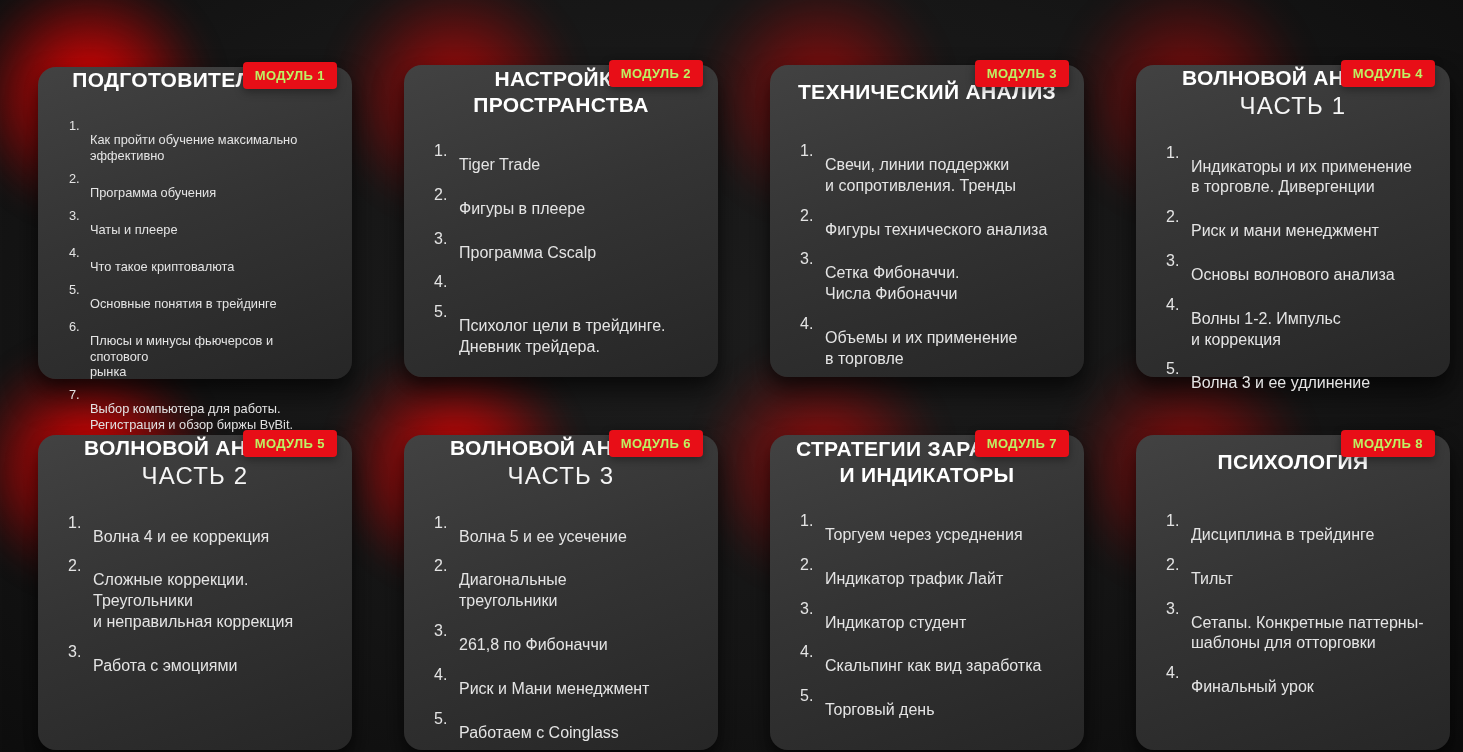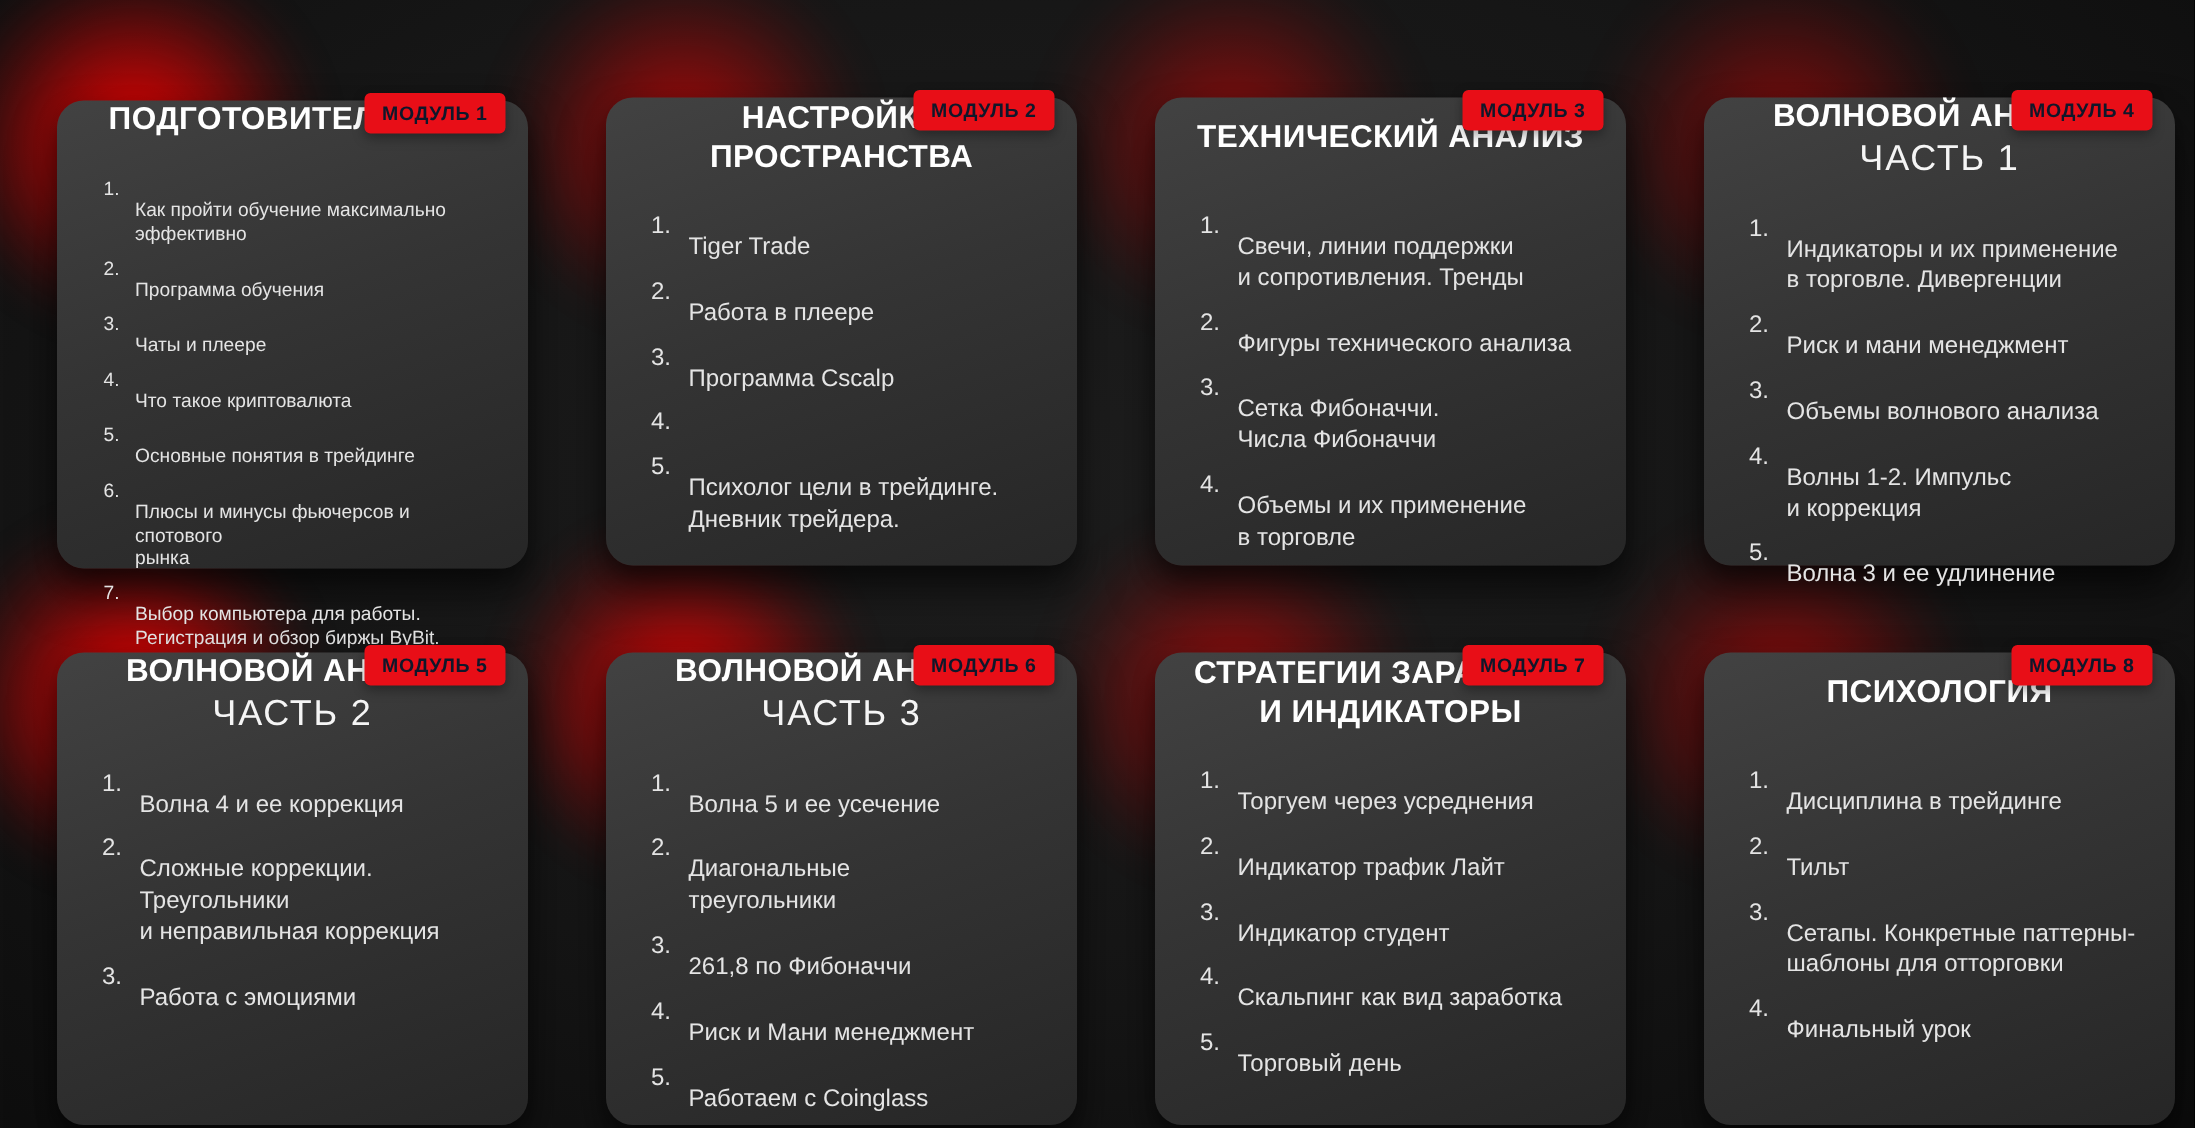--- a/index.html
+++ b/index.html
@@ -23,21 +23,21 @@
   }
   .c1 .glow{opacity:1}.c2 .glow{opacity:.68}.c3 .glow{opacity:.55}.c4 .glow{opacity:.5}
   .c5 .glow{opacity:1}.c6 .glow{opacity:.9}.c7 .glow{opacity:.6}.c8 .glow{opacity:.55}
   .card{
     position:relative;z-index:1;height:100%;border-radius:18px;box-sizing:border-box;
     background:linear-gradient(160deg,#424242 0%,#343434 45%,#262626 100%);
     box-shadow:0 18px 30px rgba(0,0,0,.5),0 6px 14px rgba(0,0,0,.35);
   }
   .badge{
     position:absolute;top:-5px;right:15px;z-index:2;
-    background:var(--badge-color,#e80e17);color:#0f172a;
+    background:var(--badge-color,#e80e17);color:#bef264;
     font-weight:700;font-size:13px;line-height:1;letter-spacing:.4px;
     padding:7px 12px;border-radius:4px;white-space:nowrap;
     box-shadow:0 3px 8px rgba(0,0,0,.35);
   }
   .title-wrap{display:flex;flex-direction:column;justify-content:center;min-height:54px;margin:27px 14px 22px;}
   .title{
     margin:0;color:#ffffff;font-size:21px;font-weight:700;text-align:center;
     line-height:1.22;letter-spacing:.3px;white-space:pre-line;
   }
   .subtitle{
@@ -125,21 +125,21 @@
 
       </div>
       <ol class="items">
   <li class="item">
     <span class="num">1.</span>
     <span class="txt">Tiger Trade</span>
   </li>
 
   <li class="item">
     <span class="num">2.</span>
-    <span class="txt">Работа в плеере</span>
+    <span class="txt">Фигуры в плеере</span>
   </li>
 
   <li class="item">
     <span class="num">3.</span>
     <span class="txt">Программа Cscalp</span>
   </li>
 
   <li class="item">
     <span class="num">4.</span>
   </li>
@@ -203,21 +203,21 @@
 в торговле. Дивергенции</span>
   </li>
 
   <li class="item">
     <span class="num">2.</span>
     <span class="txt">Риск и мани менеджмент</span>
   </li>
 
   <li class="item">
     <span class="num">3.</span>
-    <span class="txt">Объемы волнового анализа</span>
+    <span class="txt">Основы волнового анализа</span>
   </li>
 
   <li class="item">
     <span class="num">4.</span>
     <span class="txt">Волны 1-2. Импульс
 и коррекция</span>
   </li>
 
   <li class="item">
     <span class="num">5.</span>

